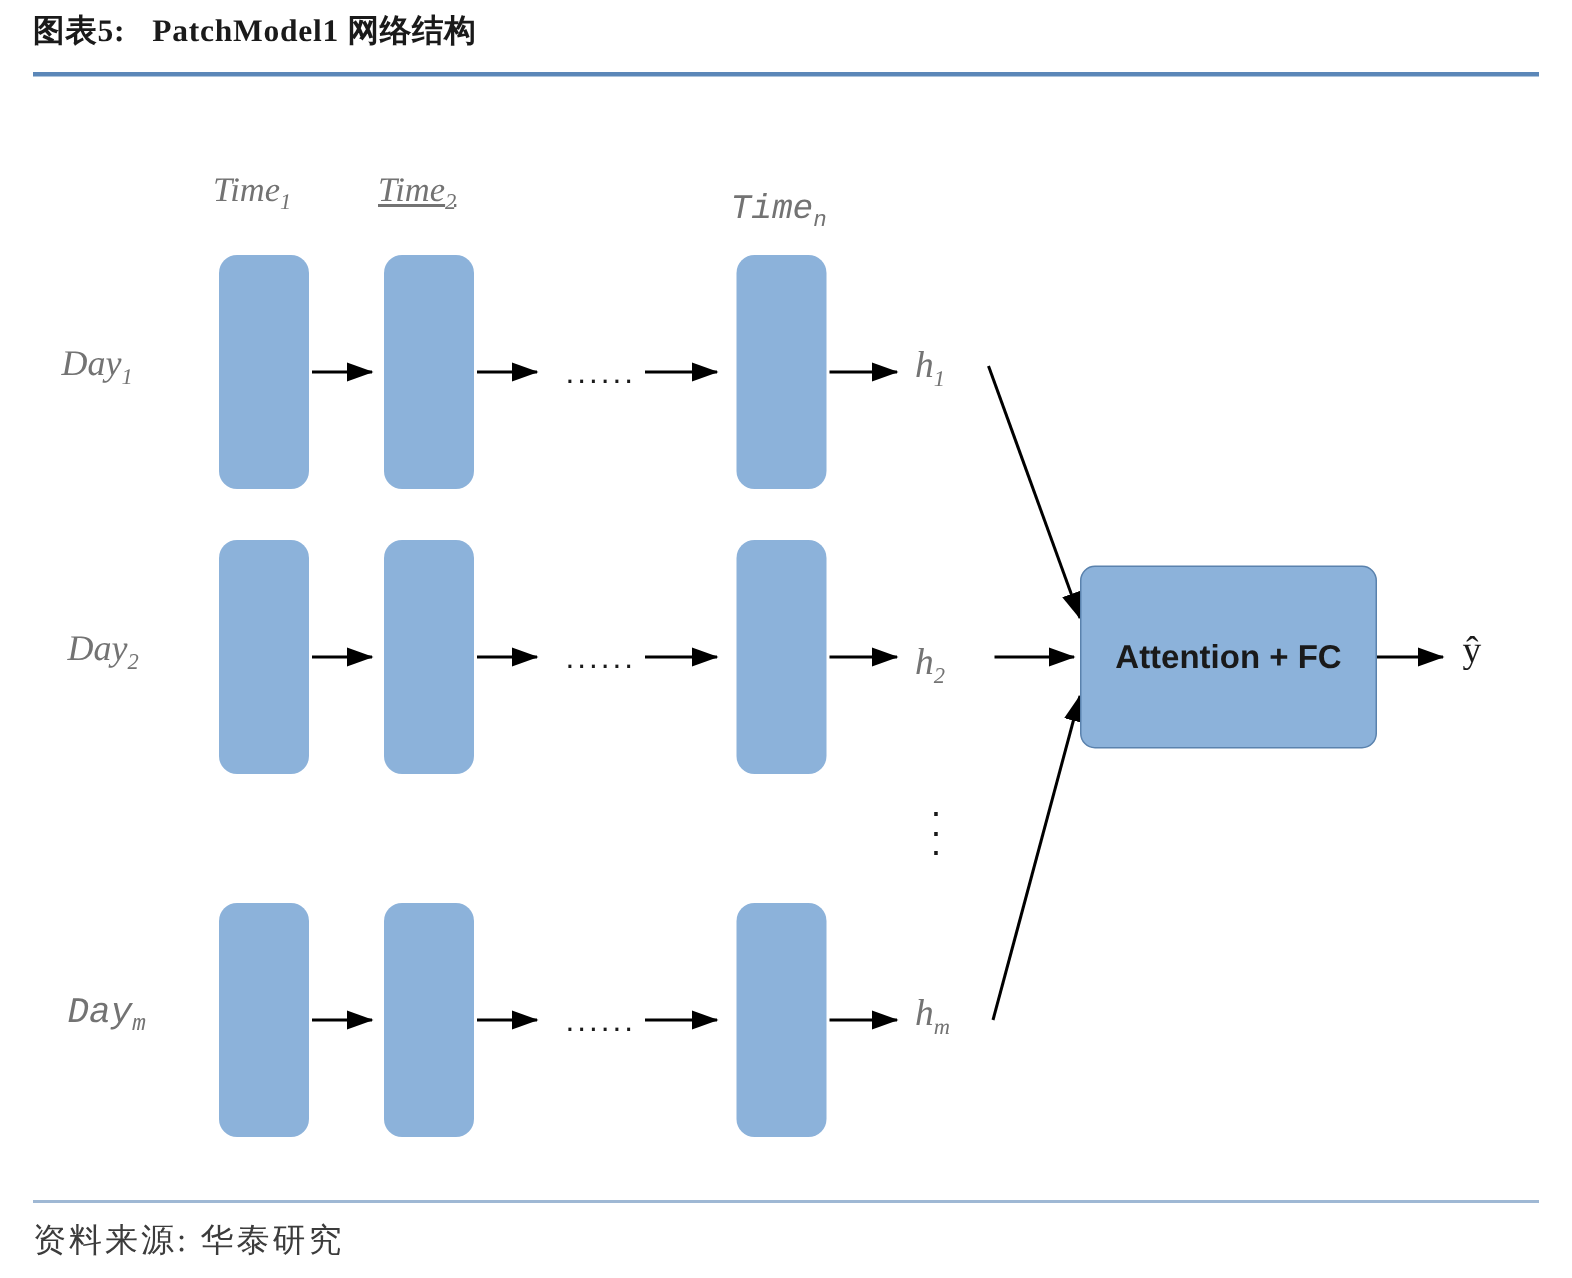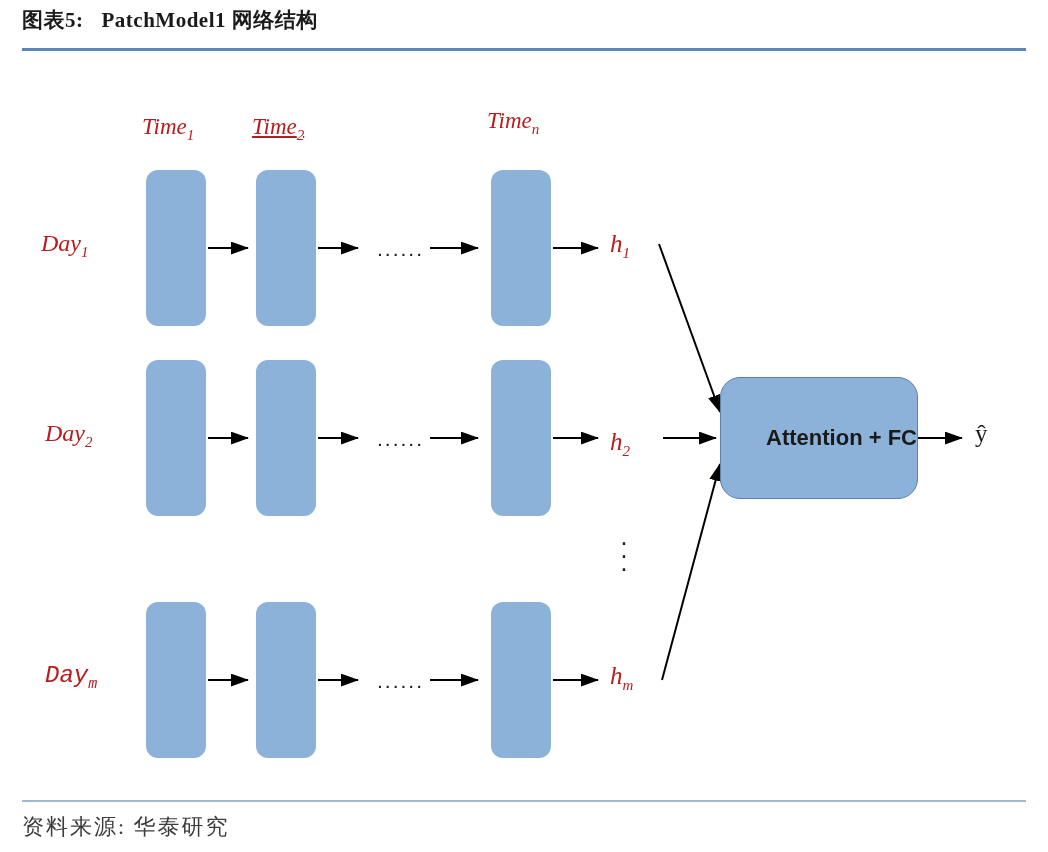--- a/index.html
+++ b/index.html
@@ -79,21 +79,21 @@
     position: absolute;
     background: #8cb2da;
     border-radius: 12px;
   }
 
   .lbl {
     position: absolute;
     font-family: "Liberation Serif", serif;
     font-style: italic;
     font-size: 24px;
-    color: #b91c1c;
+    color: #737373;
     white-space: nowrap;
   }
   .lbl sub {
     font-size: 15px;
     font-style: italic;
   }
   .lbl-time {
     font-size: 23px;
   }
   .lbl-h {
@@ -112,24 +112,24 @@
     font-family: "Liberation Sans", sans-serif;
     font-size: 25px;
     color: #1a1a1a;
     line-height: 13px;
     text-align: center;
   }
   .attn-block {
     position: absolute;
     background: #8cb2da;
     border: 1.5px solid #5a82ad;
-    border-radius: 20px;
+    border-radius: 10px;
     display: flex;
     align-items: center;
-    justify-content: flex-end;
+    justify-content: center;
   }
   .attn-label {
     font-family: "Liberation Sans", sans-serif;
     font-weight: bold;
     font-size: 22px;
     color: #1a1a1a;
     white-space: nowrap;
   }
   .yhat {
     position: absolute;
@@ -174,21 +174,21 @@
 
     <line x1="659" y1="192" x2="720" y2="360" stroke="#000" stroke-width="2" marker-end="url(#ah)"></line>
     <line x1="663" y1="386" x2="716" y2="386" stroke="#000" stroke-width="2" marker-end="url(#ah)"></line>
     <line x1="662" y1="628" x2="720" y2="412" stroke="#000" stroke-width="2" marker-end="url(#ah)"></line>
 
     <line x1="916" y1="386" x2="962" y2="386" stroke="#000" stroke-width="2" marker-end="url(#ah)"></line>
   </svg>
 
   <div class="lbl lbl-time" style="left:142px; top:62px;">Time<sub>1</sub></div>
   <div class="lbl lbl-time" style="left:252px; top:62px;text-decoration:underline;">Time<sub>2</sub></div>
-  <div class="lbl lbl-time" style="left:487px; top:56px;">Time<sub>n</sub></div>
+  <div class="lbl lbl-time" style="left:487px; top:74px;font-family:Liberation Mono, monospace;">Time<sub>n</sub></div>
 
   <div class="lbl" style="left:41px; top:178px;">Day<sub>1</sub></div>
   <div class="lbl" style="left:45px; top:368px;text-align:right;">Day<sub>2</sub></div>
   <div class="lbl" style="left:45px; top:610px;font-family:Liberation Mono, monospace;">Day<sub>m</sub></div>
 
   <div class="patch-box" style="left:146px; top:118px; width:60px; height:156px;"></div>
   <div class="patch-box" style="left:256px; top:118px; width:60px; height:156px;"></div>
   <div class="patch-box" style="left:491px; top:118px; width:60px; height:156px;"></div>
   <div class="dots-h" style="left:377px; top:185px;">......</div>
   <div class="lbl lbl-h" style="left:610px; top:178px;">h<sub>1</sub></div>

